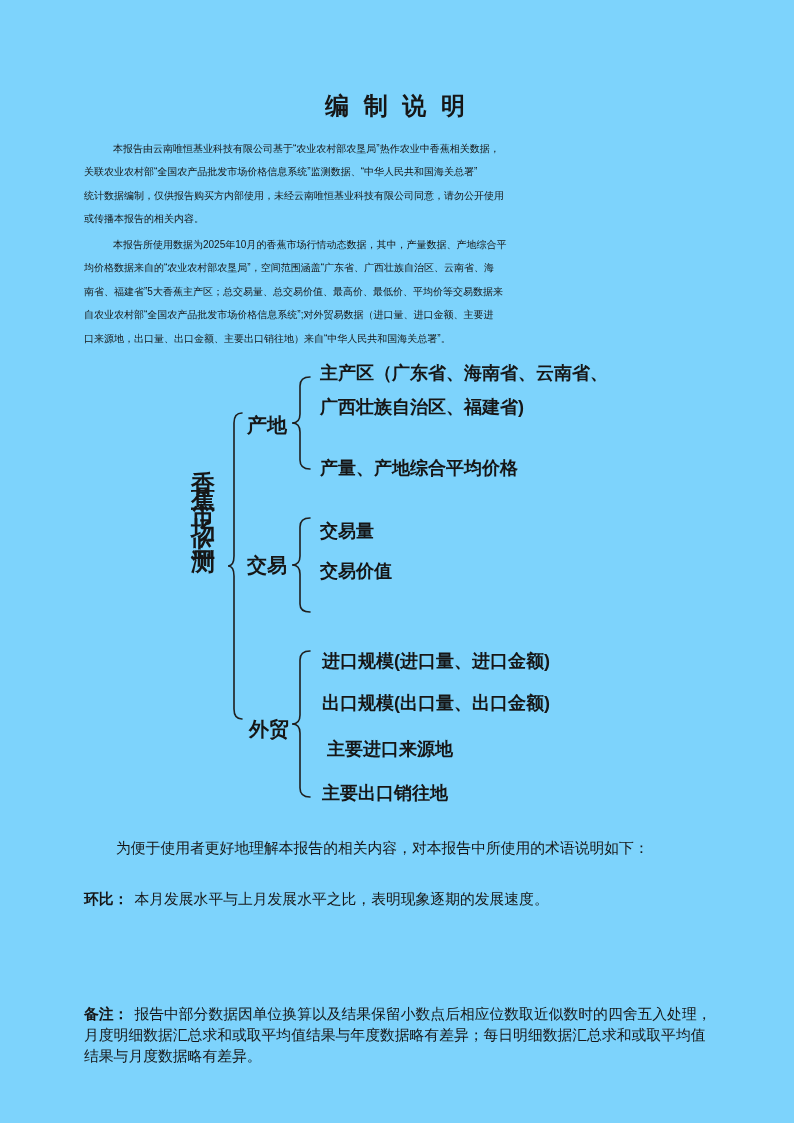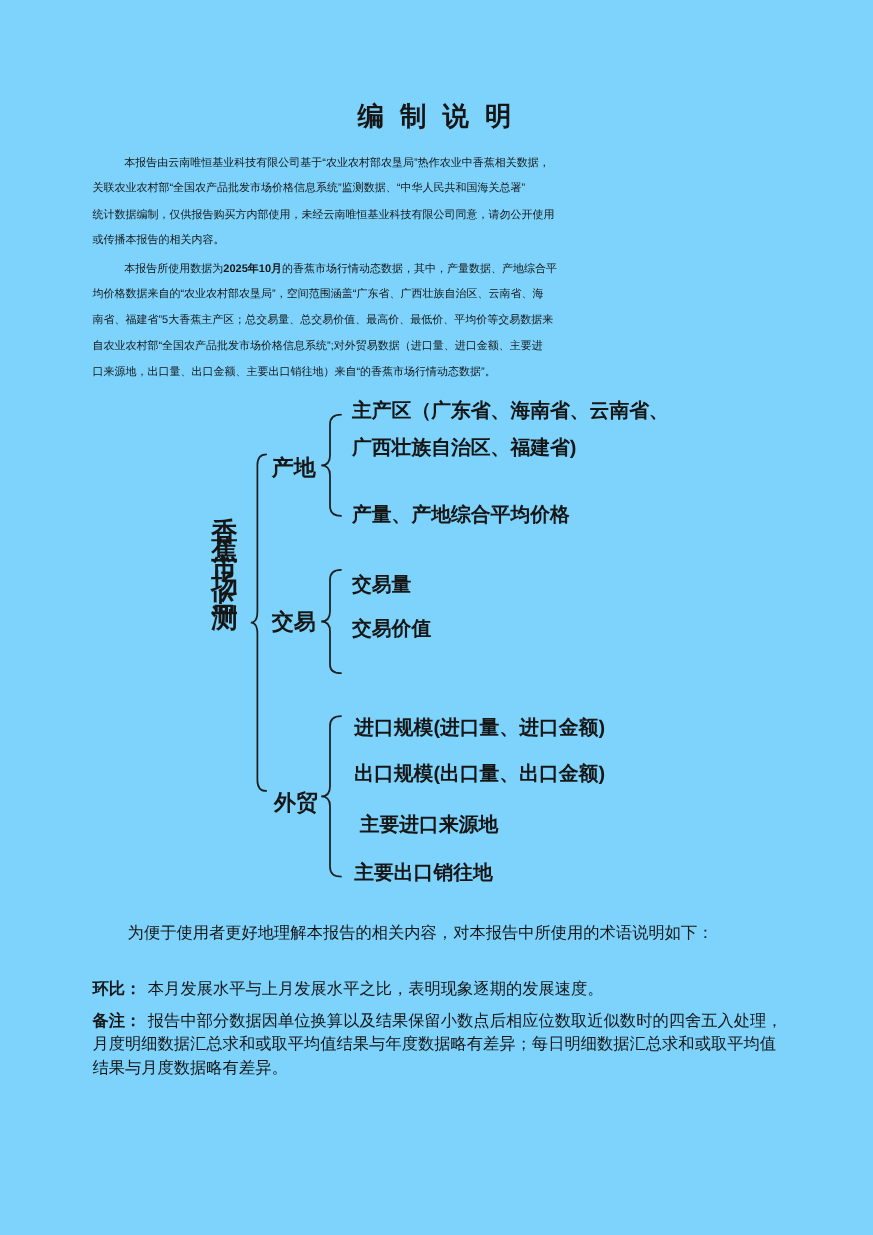--- a/index.html
+++ b/index.html
@@ -10,27 +10,27 @@
   }
   .doc-title {
     position:absolute; top:90px; left:0; width:794px; margin:0;
     text-align:center; font-size:24px; font-weight:700; letter-spacing:4px;
     white-space:nowrap;
   }
   .para { position:absolute; left:84px; width:632px; font-size:10px;
           line-height:23.4px; font-weight:500; }
   .ln { white-space:nowrap; }
   .indent { padding-left:29px; }
-  .b { font-weight:700; }
+  .b { font-weight:400; }
   .terms-intro { position:absolute; left:84px; top:839px; font-size:14.8px;
                  font-weight:500; padding-left:32px; white-space:nowrap; }
   .term-line { position:absolute; left:84px; font-size:14.8px; font-weight:500;
                white-space:nowrap; }
   .term-label { font-weight:800; padding-right:6px;font-family:Liberation Serif, serif; }
-  .term-block { position:absolute; left:84px; top:919px; width:632px;
+  .term-block { position:absolute; left:84px; top:1004px; width:632px;
                 font-size:14.8px; line-height:21px; font-weight:500; }
   
   .tree-root {
     position:absolute; left:191px; top:451px;
     font-size:24px; font-weight:700; line-height:24px;
     writing-mode:vertical-rl; text-orientation:upright; letter-spacing:16px;
   }
   .tree-label { position:absolute; font-size:20px; font-weight:700; white-space:nowrap; }
   .tree-item  { position:absolute; font-size:18px; font-weight:700; white-space:nowrap;text-align:right; }
   .brace { position:absolute; }
@@ -48,21 +48,21 @@
     <div class="ln">关联农业农村部“全国农产品批发市场价格信息系统”监测数据、“中华人民共和国海关总署”</div>
     <div class="ln">统计数据编制，仅供报告购买方内部使用，未经云南唯恒基业科技有限公司同意，请勿公开使用</div>
     <div class="ln">或传播本报告的相关内容。</div>
   </section>
 
   <section class="para" style="top:233px">
     <div class="ln indent"><span>本报告所使用数据为</span><span class="b">2025年10月</span><span>的香蕉市场行情动态数据，其中，产量数据、产地综合平</span></div>
     <div class="ln">均价格数据来自的“农业农村部农垦局”，空间范围涵盖“广东省、广西壮族自治区、云南省、海</div>
     <div class="ln">南省、福建省”5大香蕉主产区；总交易量、总交易价值、最高价、最低价、平均价等交易数据来</div>
     <div class="ln">自农业农村部“全国农产品批发市场价格信息系统”;对外贸易数据（进口量、进口金额、主要进</div>
-    <div class="ln">口来源地，出口量、出口金额、主要出口销往地）来自“的香蕉市场行情动态数据”。</div>
+    <div class="ln">口来源地，出口量、出口金额、主要出口销往地）来自“中华人民共和国海关总署”。</div>
   </section>
 
   <div class="tree-root">香蕉市场监测</div>
 
   <svg class="brace" style="left:227px;top:412px" width="16" height="308" viewBox="0 0 16 308">
     <path d="M 15,1 Q 7,1 7,11 L 7,144 Q 7,154 1,154 Q 7,154 7,164 L 7,297 Q 7,307 15,307"></path>
   </svg>
 
   <div class="tree-label" style="left:247px;top:412px">产地</div>
   <div class="tree-label" style="left:247px;top:552px">交易</div>

